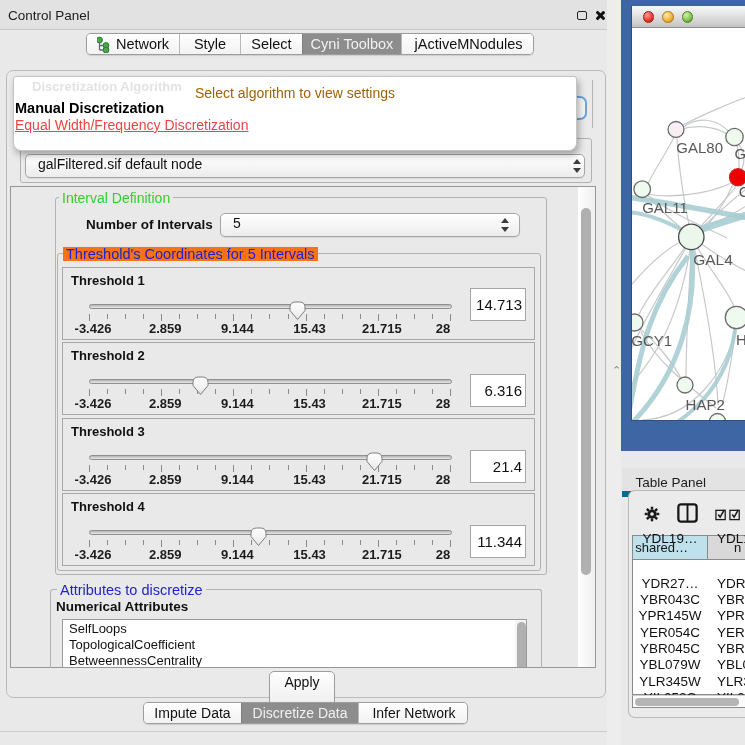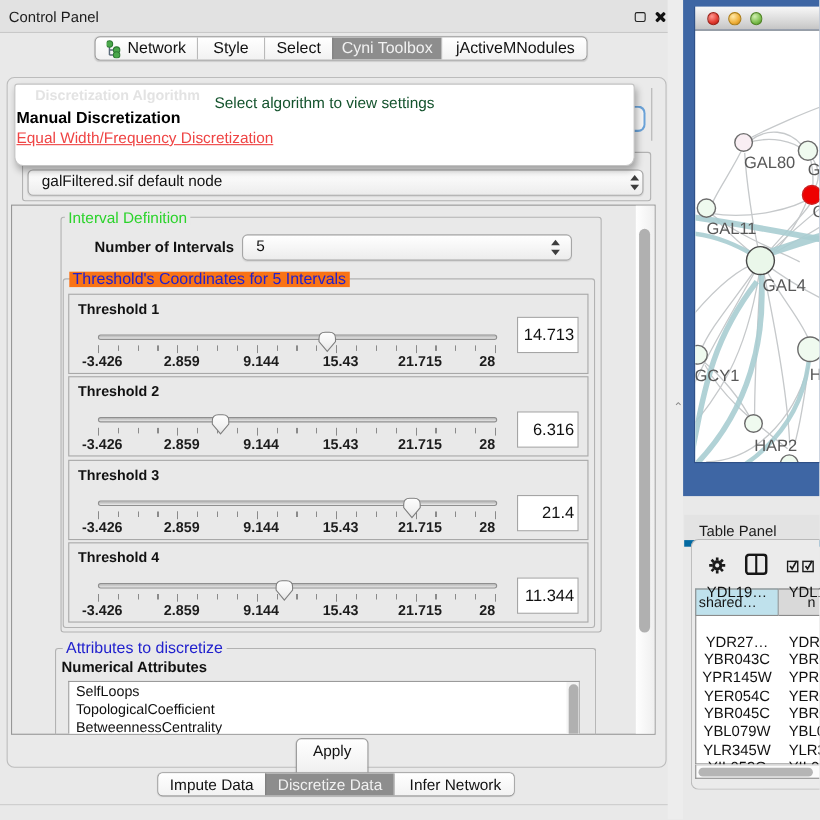--- a/index.html
+++ b/index.html
@@ -49,21 +49,21 @@
 #alsb { position:absolute; left:452px; top:0; width:13px; height:48px; background:#f4f4f4; }
 #alsb .th { position:absolute; left:2px; top:2px; width:9px; height:60px; background:#b0b0b0; border-radius:5px; }
 
 #applybtn { position:absolute; left:269px; top:671px; width:66px; height:38px; border:1px solid #9d9d9d; border-radius:5px; background:linear-gradient(#ffffff,#ededed); font-size:14px; color:#111; text-align:center; line-height:20px; box-shadow:0 1px 1px rgba(0,0,0,0.1); }
 
 #botline { position:absolute; left:0; top:731px; width:612px; height:1px; background:#cccccc; }
 
 #focusfrag { position:absolute; left:574px; top:96px; width:13px; height:24px; border:2.5px solid #6ba3d9; border-left:none; border-top-right-radius:7px; border-bottom-right-radius:7px; background:#f6f6f6; }
 #popup { position:absolute; left:13px; top:76px; width:564px; height:75px; background:#fff; border:1px solid #c4c4c4; border-radius:3px 3px 8px 8px; box-shadow:2px 4px 7px rgba(0,0,0,0.3); }
 #popup .ghost { position:absolute; left:18px; top:2px; font-size:13px; font-weight:bold; color:#e3e3e3; white-space:nowrap; }
-#popup .hint { position:absolute; left:0; right:0; top:8px; text-align:center; font-size:14px; color:#14532d; }
+#popup .hint { position:absolute; left:0; right:0; top:8px; text-align:center; font-size:14px; color:#a16207; }
 #popup .it1 { position:absolute; left:1px; top:23px; font-size:14.5px; font-weight:bold; color:#000; }
 #popup .it2 { position:absolute; left:1px; top:40px; font-size:14px; color:#ef4444;text-decoration:underline; }
 
 #divarrow { position:absolute; left:612px; top:364px; color:#8a8a8a; font-size:11px; }
 
 #netwin { position:absolute; left:620.5px; top:0; width:124.5px; height:451px; background:#3e66a4; }
 #nettb { position:absolute; left:631.5px; top:6px; width:113.5px; height:21.5px; background:linear-gradient(#f8f8f8,#d2d2d2 75%,#c3c3c3); border-bottom:1px solid #8e8e8e; }
 .tl { position:absolute; top:5px; width:11.5px; height:11.5px; border-radius:50%; }
 #netcanvas { position:absolute; left:631.5px; top:27.5px; width:113.5px; height:392px; background:#fff; overflow:hidden; }
 

